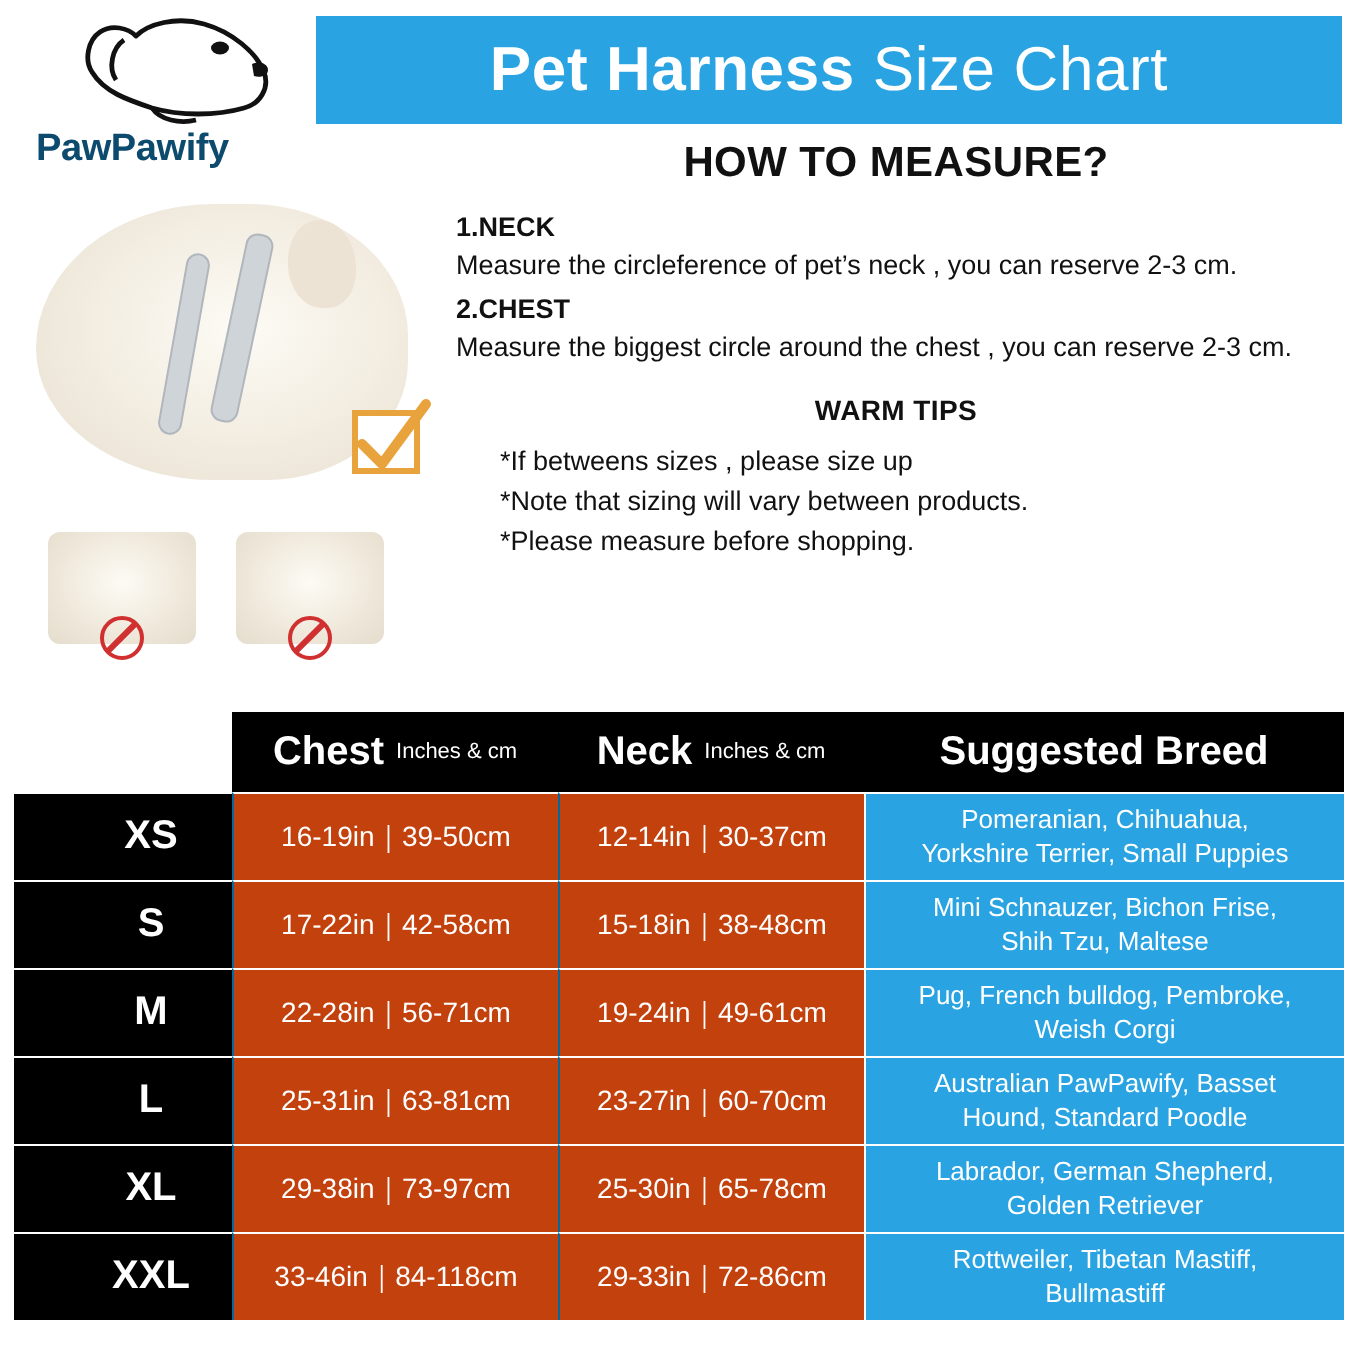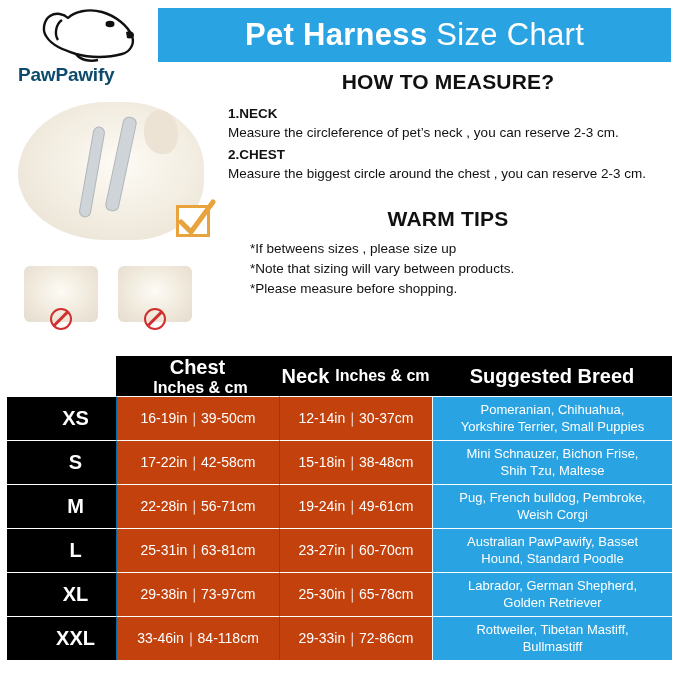--- a/index.html
+++ b/index.html
@@ -74,41 +74,41 @@
 
   
   .info-col { position: absolute; left: 228px; top: 70px; width: 440px; }
   .how-title {
     text-align: center; font-size: 21px; font-weight: bold; color: #111;
     margin-bottom: 12px; letter-spacing: .2px;
   }
   .measure-head { font-size: 13.5px; font-weight: bold; color: #111; margin-top: 7px; }
   .measure-body { font-size: 13.5px; color: #111; margin-top: 4px; }
   .warm-title {
-    text-align: center; font-size: 21px; font-weight: bold; color: #111;
-    margin-top: 26px; margin-bottom: 10px; letter-spacing: .2px;
+    text-align: center; font-size: 14px; font-weight: bold; color: #111;
+    margin-top: 16px; margin-bottom: 10px; letter-spacing: .2px;
   }
   .tip { font-size: 13.5px; color: #111; margin-top: 5px; padding-left: 22px; }
 
   
   .table { position: absolute; left: 7px; top: 356px; width: 665px; }
   .trow { display: flex; width: 100%; }
   .cell {
     display: flex; align-items: center; justify-content: center;
     text-align: center; color: #ffffff;
   }
   .c-size  { width: 109px; padding-left: 28px; }
-  .c-chest { width: 163px; flex-direction: column; }
+  .c-chest { width: 163px; }
   .c-neck  { width: 153px; }
   .c-breed { width: 240px; }
 
   .head-row .cell { height: 40px; background: #000000; }
   .head-row .c-size { background: #ffffff; }
   .head-label { font-size: 20px; font-weight: bold; }
-  .head-unit { font-size: 16px; font-weight: bold; margin-left: 6px; }
+  .head-unit { font-size: 11px; font-weight: normal; margin-left: 6px; }
   .head-breed { font-size: 20px; font-weight: bold; }
 
   .data-row .cell { height: 44px; border-top: 1px solid #ffffff; }
   .data-row .c-size {
     background: #000000; color: #ffffff; font-size: 20px; font-weight: bold;
     border-top: 1px solid #ffffff;
   }
   .data-row .c-chest, .data-row .c-neck {
     background: #c2410c; font-size: 14px; font-weight: normal;
     border-left: 1px solid #0369a1;

